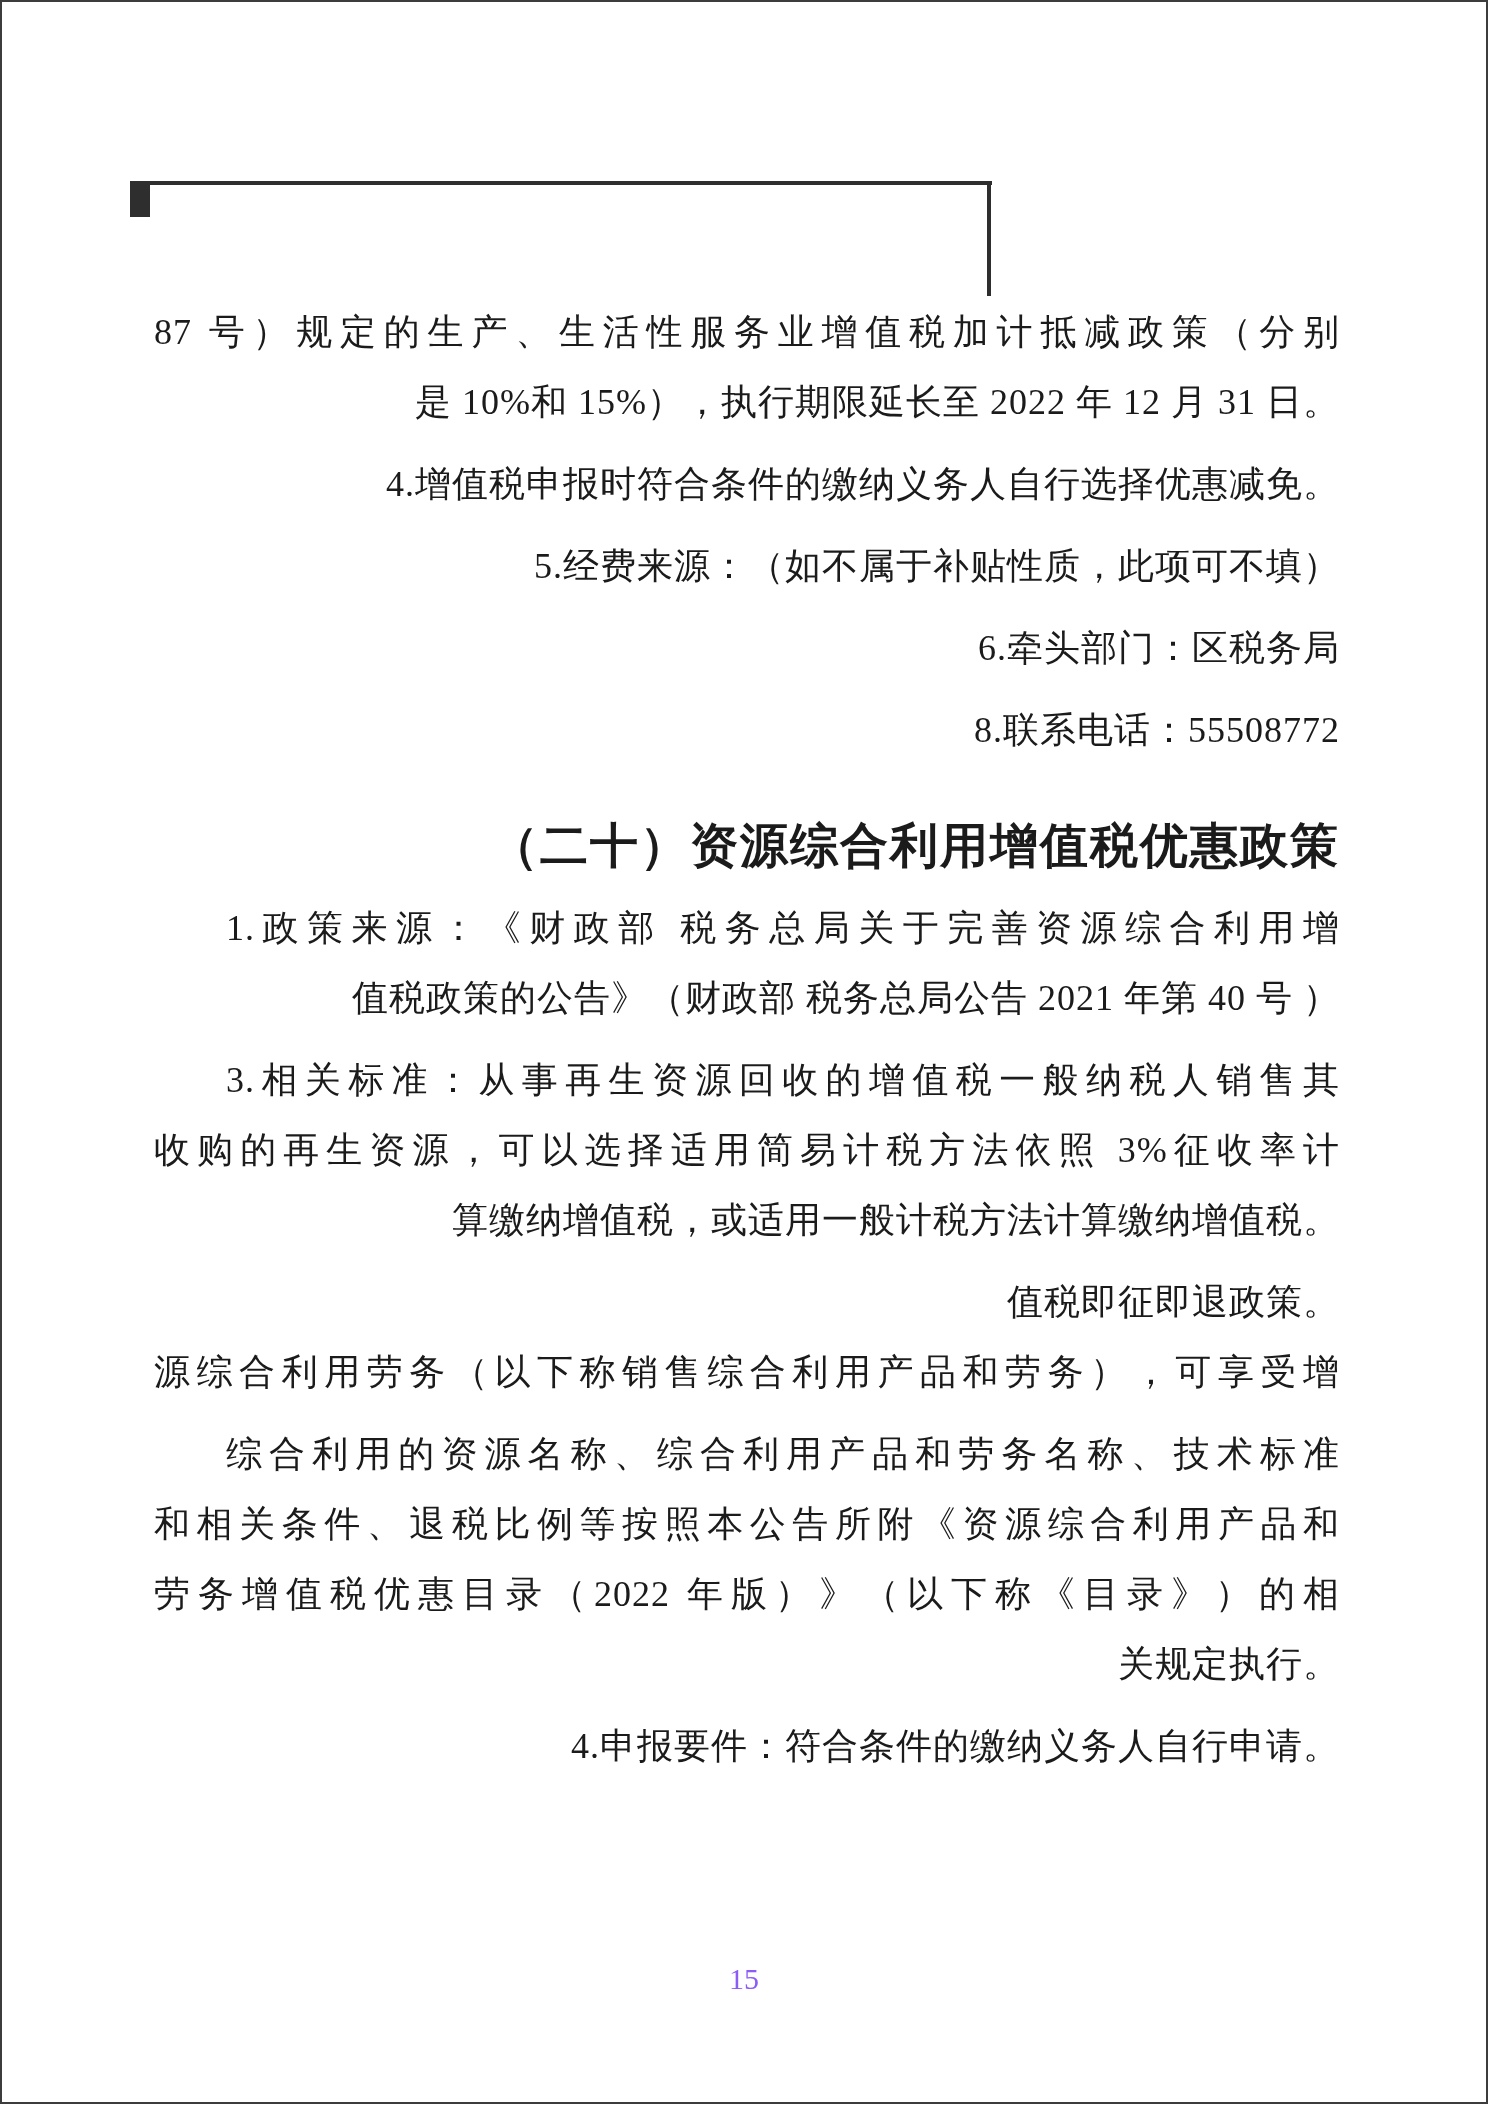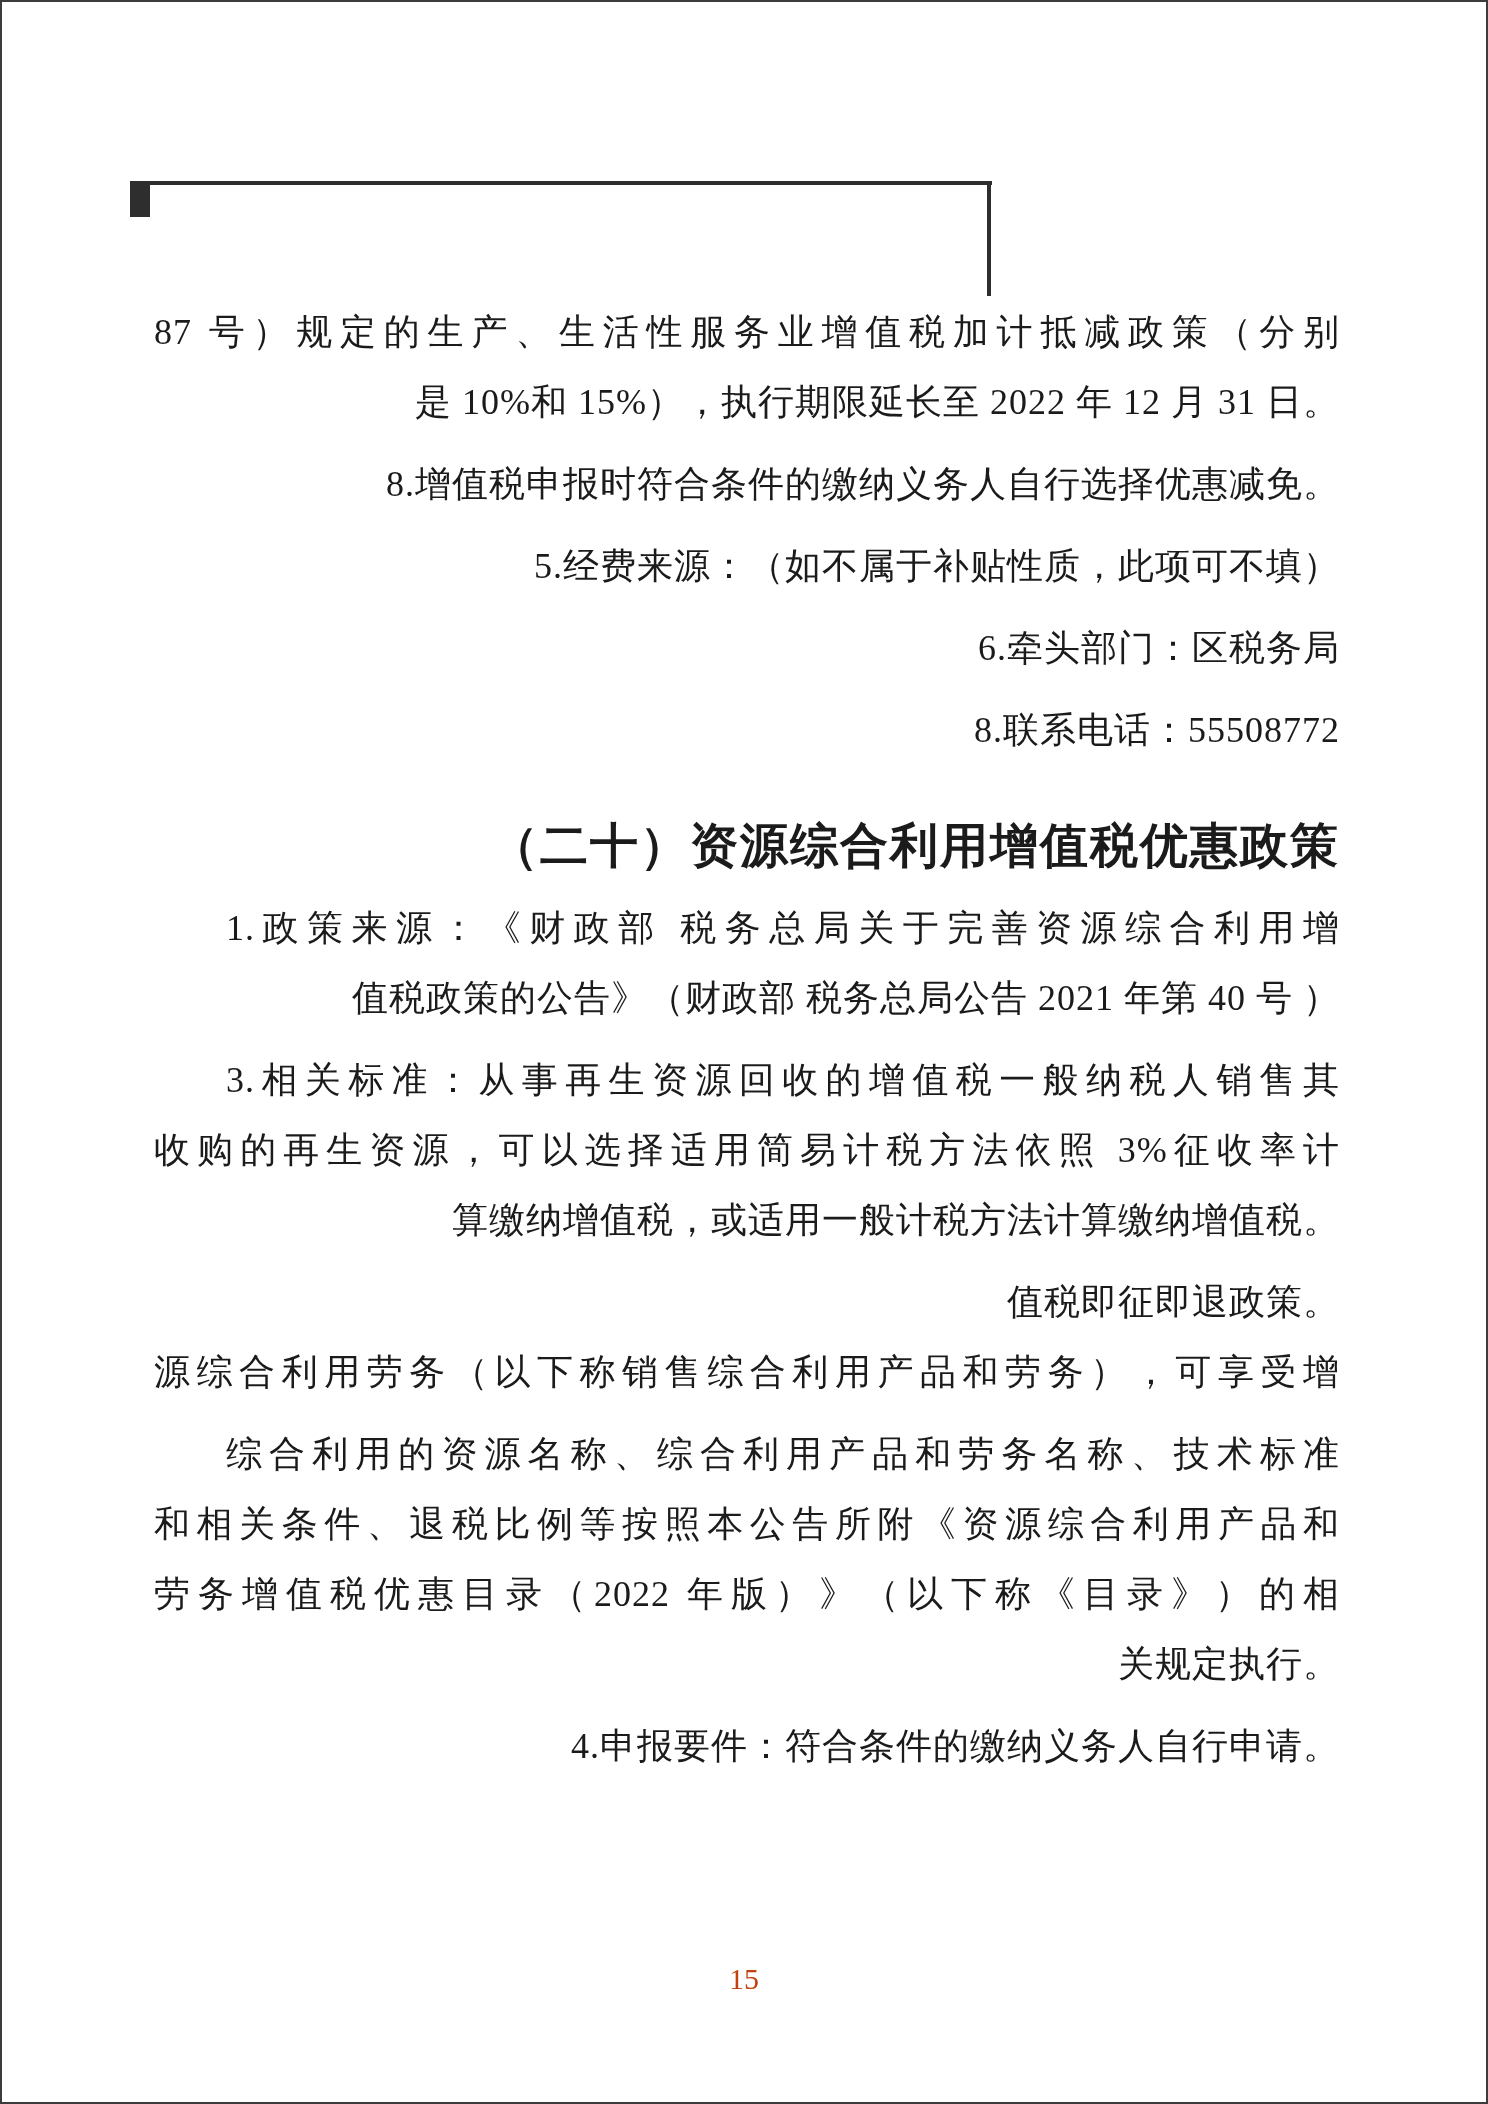--- a/index.html
+++ b/index.html
@@ -57,39 +57,39 @@
     font-size: 48px;
     letter-spacing: 2px;
   }
   .page-number {
     position: absolute;
     top: 1960px;
     left: 0;
     width: 100%;
     text-align: center;
     font-size: 30px;
-    color: #c2410c;
+    color: #8b5cf6;
     font-family: "Liberation Serif", "DejaVu Serif", serif;
   }
 </style>
 </head>
 <body>
 
 <div class="page">
   <div class="artifact artifact-h"></div>
   <div class="artifact artifact-block"></div>
   <div class="artifact artifact-v"></div>
 
   <div class="content" id="doc-content">
       <p class="para continuation">
         <span class="line fill">87 号）规定的生产、生活性服务业增值税加计抵减政策（分别</span>
         <span class="line">是 10%和 15%），执行期限延长至 2022 年 12 月 31 日。</span>
       </p>
       <p class="para body">
-        <span class="line ind">8.增值税申报时符合条件的缴纳义务人自行选择优惠减免。</span>
+        <span class="line ind">4.增值税申报时符合条件的缴纳义务人自行选择优惠减免。</span>
       </p>
       <p class="para body">
         <span class="line ind">5.经费来源：（如不属于补贴性质，此项可不填）</span>
       </p>
       <p class="para body">
         <span class="line ind">6.牵头部门：区税务局</span>
       </p>
       <p class="para body">
         <span class="line ind">8.联系电话：55508772</span>
       </p>

